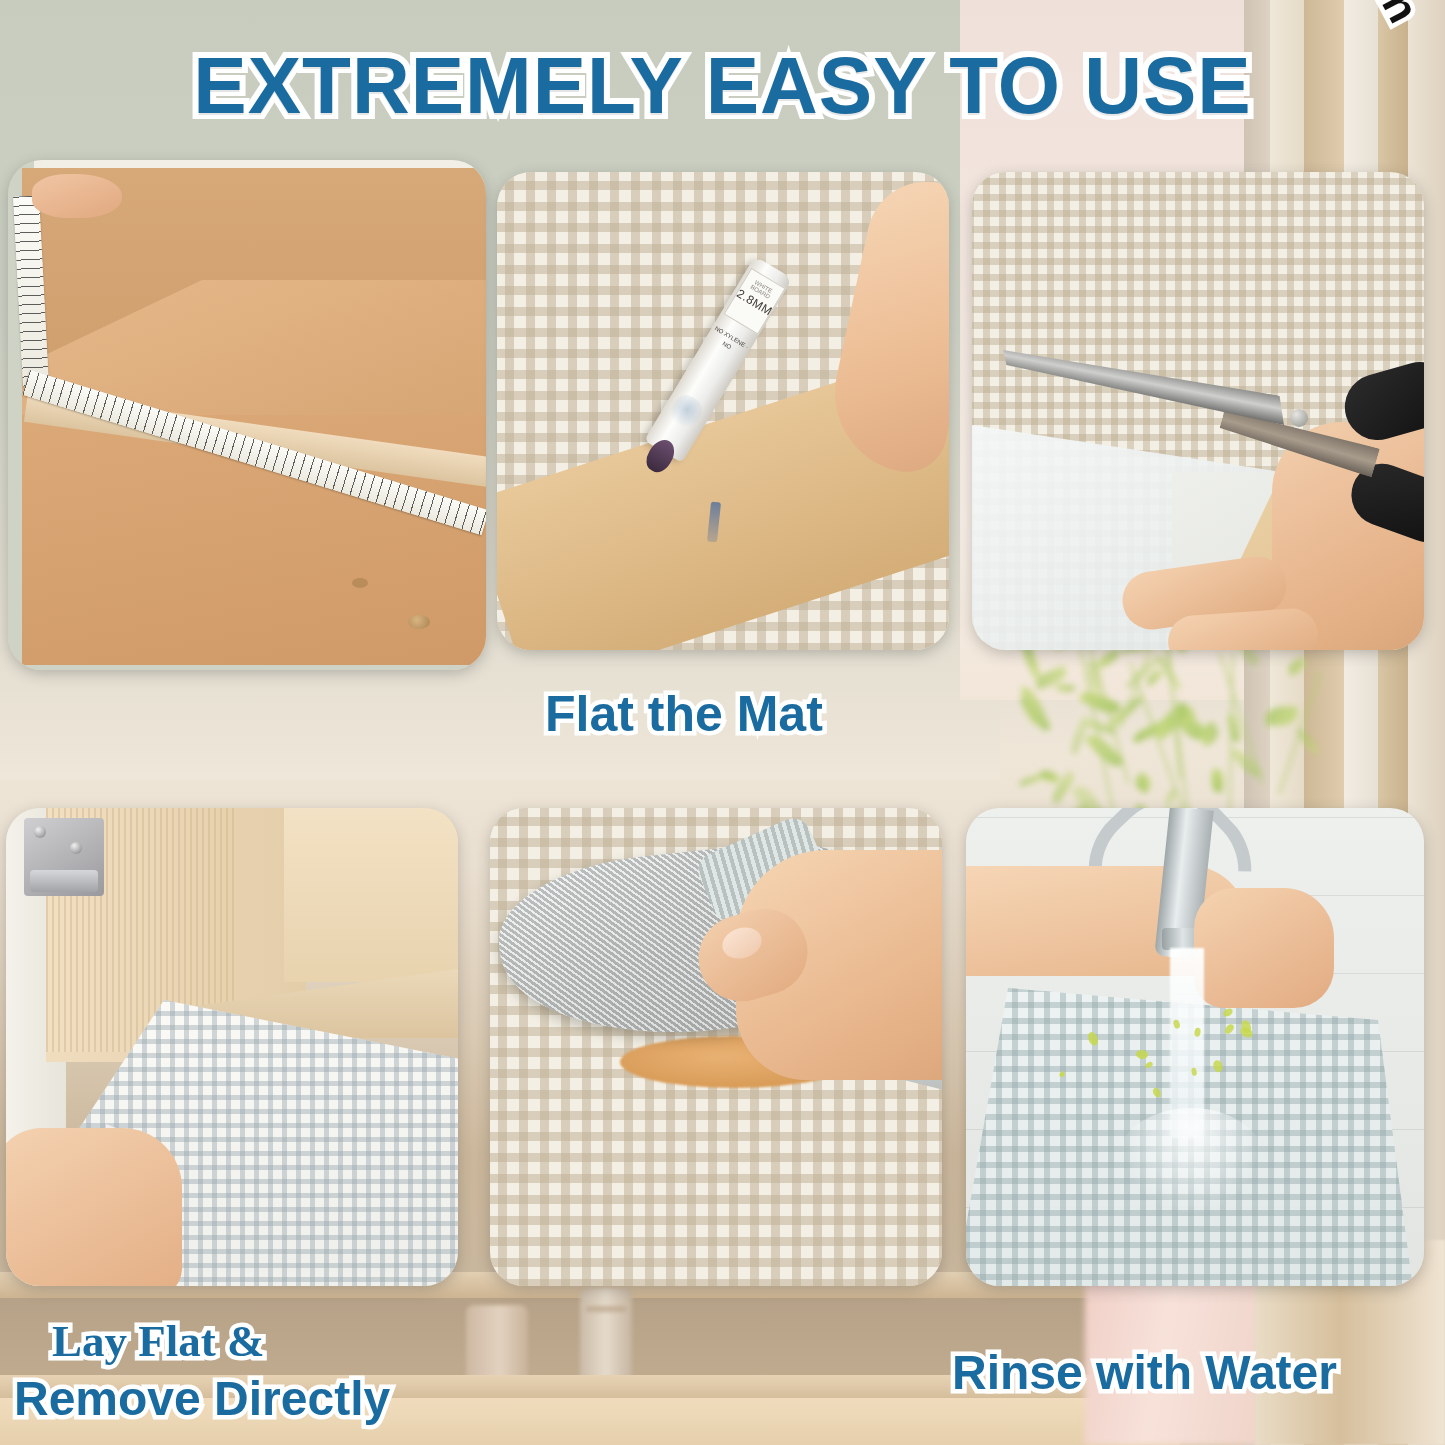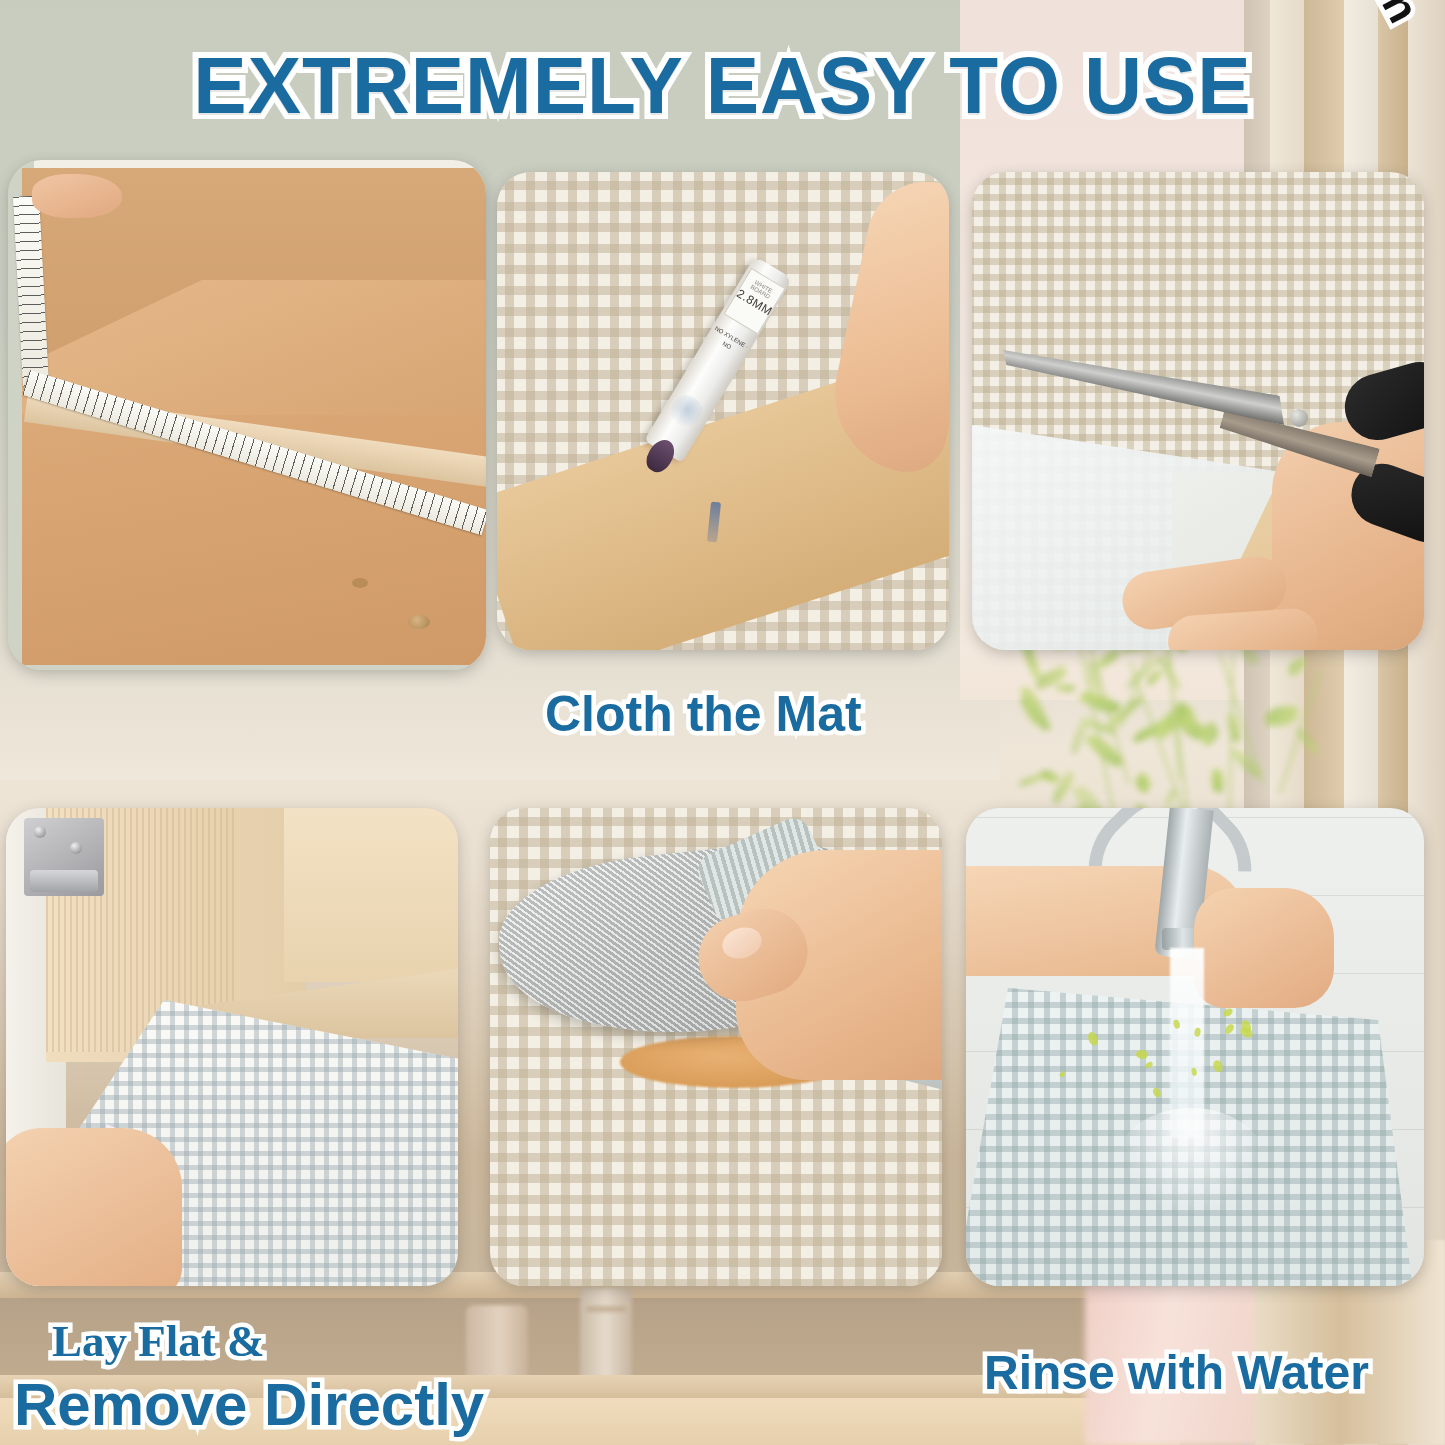--- a/index.html
+++ b/index.html
@@ -375,21 +375,21 @@
       <div class="finger p3-f1"></div>
       <div class="finger p3-f2"></div>
       <div class="handleA"></div>
       <div class="handleB"></div>
       <div class="blade2"></div>
       <div class="blade"></div>
       <div class="pivot"></div>
     </div>
   </div>
 
-  <div class="cap" style="left:545px;top:688px;font-size:50px;">Cloth the Mat</div>
+  <div class="cap" style="left:545px;top:688px;font-size:50px;">Flat the Mat</div>
 
   <div class="panel" style="left:6px;top:808px;width:452px;height:478px;">
     <div class="panel-inner">
       <div class="p4-door"></div>
       <div class="p4-back"></div>
       <div class="p4-side"></div>
       <div class="p4-rightwall"></div>
       <div class="p4-shelf"></div>
       <div class="p4-sheet">
           <div class="p4-dots"></div>
@@ -442,16 +442,16 @@
           <div class="crumb" style="width: 13.5355px; height: 9.47485px; left: 120.3px; top: 226.166px; transform: rotate(68.0177deg);"></div>
           <div class="crumb" style="width: 12.5551px; height: 8.78856px; left: 274.16px; top: 213.954px; transform: rotate(71.1875deg);"></div>
           <div class="crumb" style="width: 10.6488px; height: 7.45414px; left: 258.349px; top: 216.928px; transform: rotate(129.172deg);"></div>
           <div class="crumb" style="width: 12.3721px; height: 8.66045px; left: 246.448px; top: 253.976px; transform: rotate(73.0826deg);"></div>
           <div class="crumb" style="width: 9.94722px; height: 6.96306px; left: 257.222px; top: 200.654px; transform: rotate(147.363deg);"></div>
         </div>
     </div>
   </div>
 
   <div class="cap" style="left:52px;top:1318px;font-size:45px;font-family:Liberation Serif, serif;">Lay Flat &amp;</div>
-  <div class="cap" style="left:14px;top:1374px;font-size:60px;">Remove Directly</div>
-  <div class="cap" style="left:952px;top:1348px;font-size:48px;margin-left:32px;">Rinse with Water</div>
+  <div class="cap" style="left:14px;top:1374px;font-size:48px;">Remove Directly</div>
+  <div class="cap" style="left:952px;top:1348px;font-size:48px;">Rinse with Water</div>
 
 </div>
 
 </body></html>

